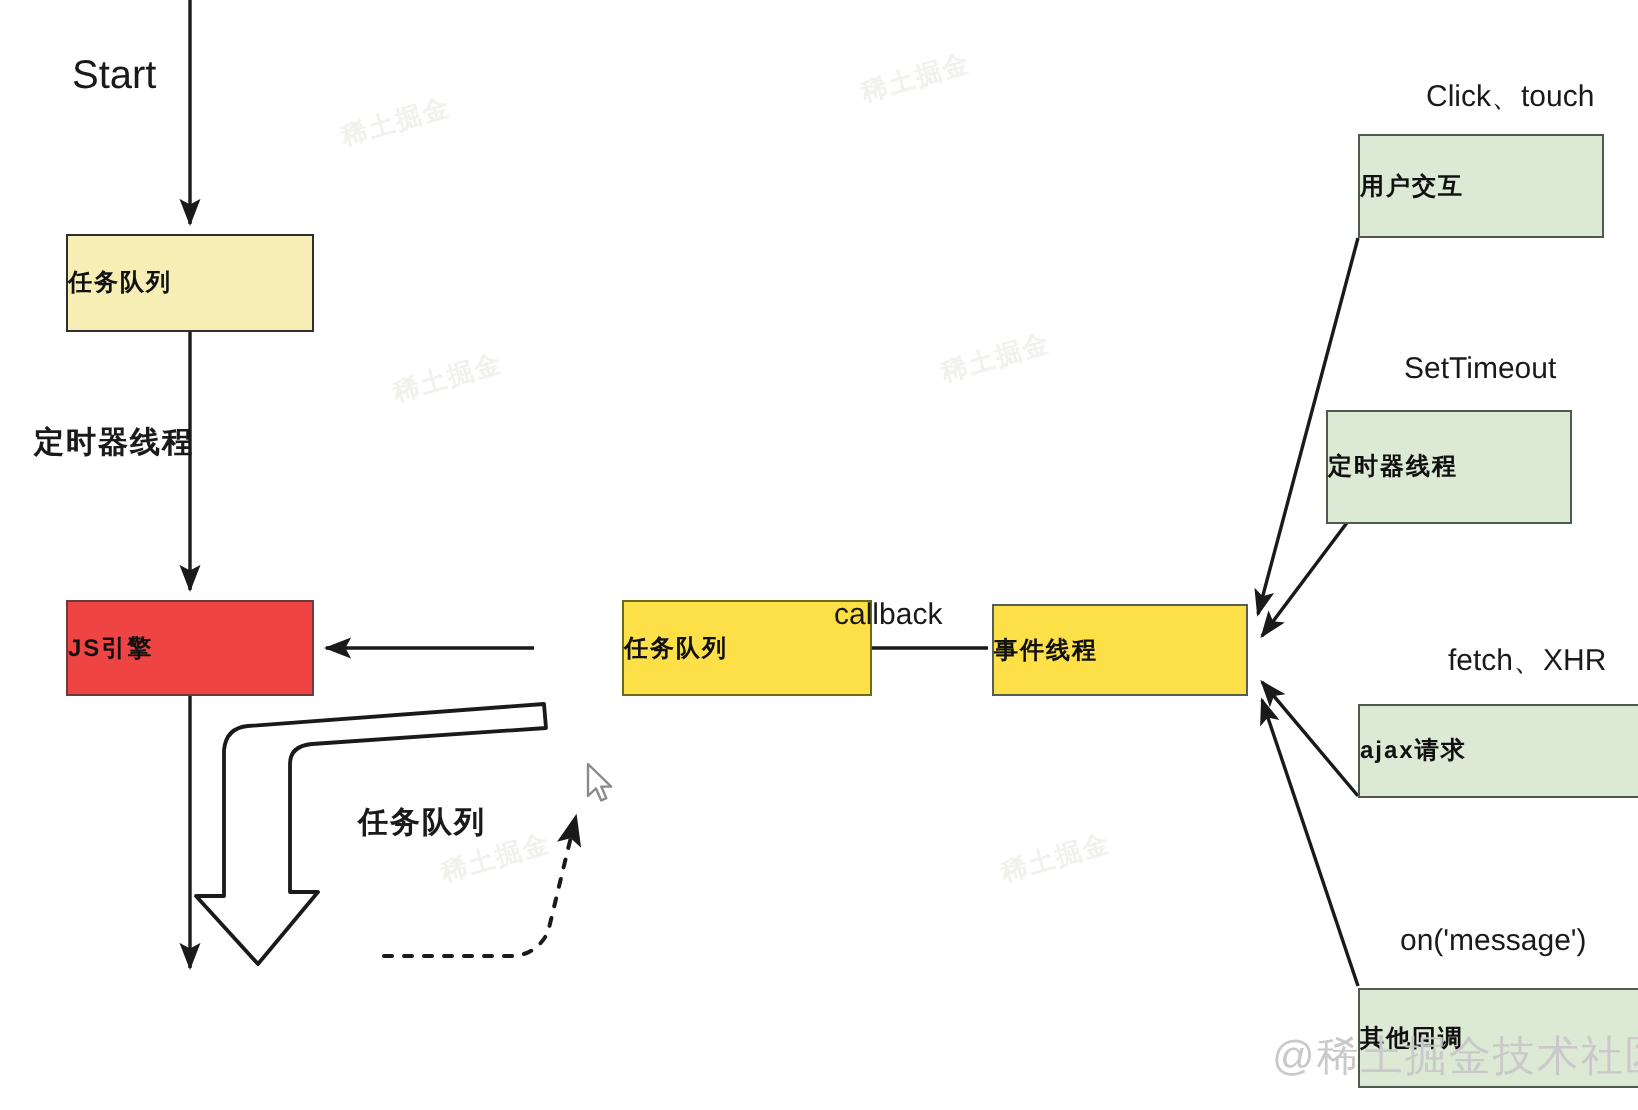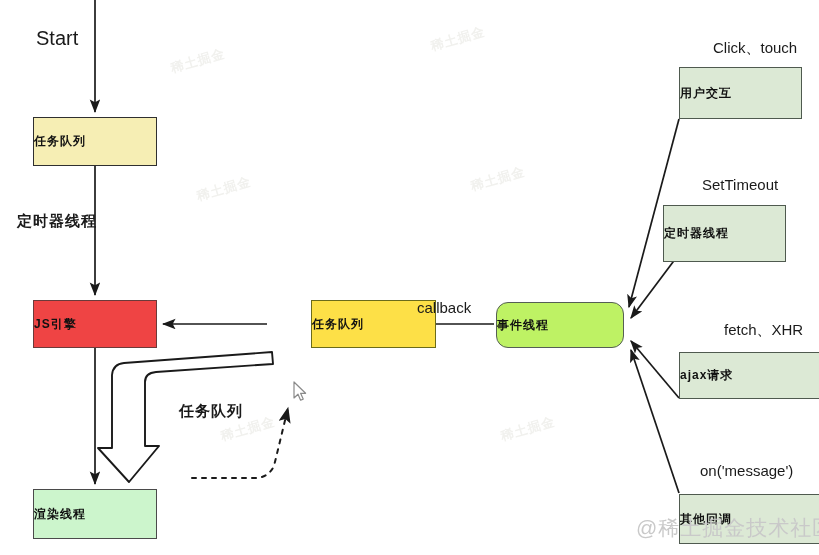--- a/index.html
+++ b/index.html
@@ -34,21 +34,21 @@
     font-size: 12px;
     font-weight: bold;
     color: #111111;
     letter-spacing: 1px;
     z-index: 4;
   }
   .node.n-network  { background: #f6eeb4; border-color: #2f2f2f; }
   .node.n-js       { background: #ef4444; border-color: #6b3a3a; }
   .node.n-queue    { background: #fde047; border-color: #6b6b1a; margin-left: 43px; }
   .node.n-render   { background: #ccf5cc; border-color: #4a4a4a; }
-  .node.n-event    { background: #bef264; border-color: #555f55; border-radius: 12px; }
+  .node.n-event    { background: #fde047; border-color: #555f55; }
   .node.n-side     { background: #dce9d5; border-color: #4f5a4f; }
 
   .lbl {
     position: absolute;
     font-size: 15px;
     color: #1a1a1a;
     white-space: nowrap;
     z-index: 5;
   }
   .lbl.cn {
@@ -138,23 +138,20 @@
   </div>
 
   <div class="node n-js" style="left:33px;top:300px;width:124px;height:48px">
     <span>JS引擎</span>
   </div>
 
   <div class="node n-queue" style="left:268px;top:300px;width:125px;height:48px">
     <span>任务队列</span>
   </div>
 
-  <div class="node n-render" style="left:33px;top:489px;width:124px;height:50px">
-    <span>渲染线程</span>
-  </div>
 
   <div class="node n-event" style="left:496px;top:302px;width:128px;height:46px">
     <span>事件线程</span>
   </div>
 
   <div class="node n-side" style="left:679px;top:67px;width:123px;height:52px">
     <span>用户交互</span>
   </div>
 
   <div class="node n-side" style="left:663px;top:205px;width:123px;height:57px">

